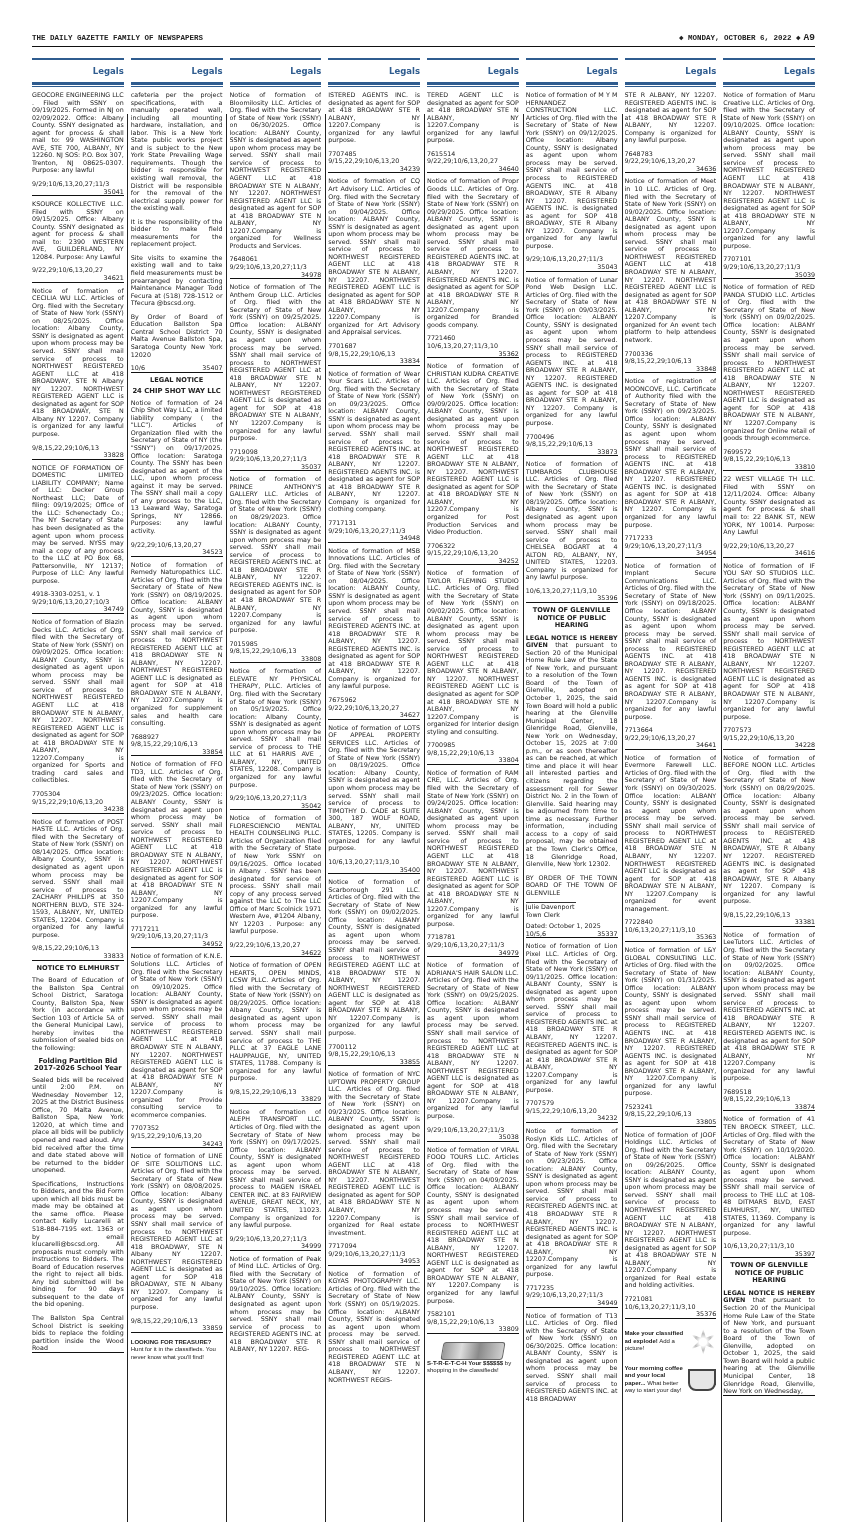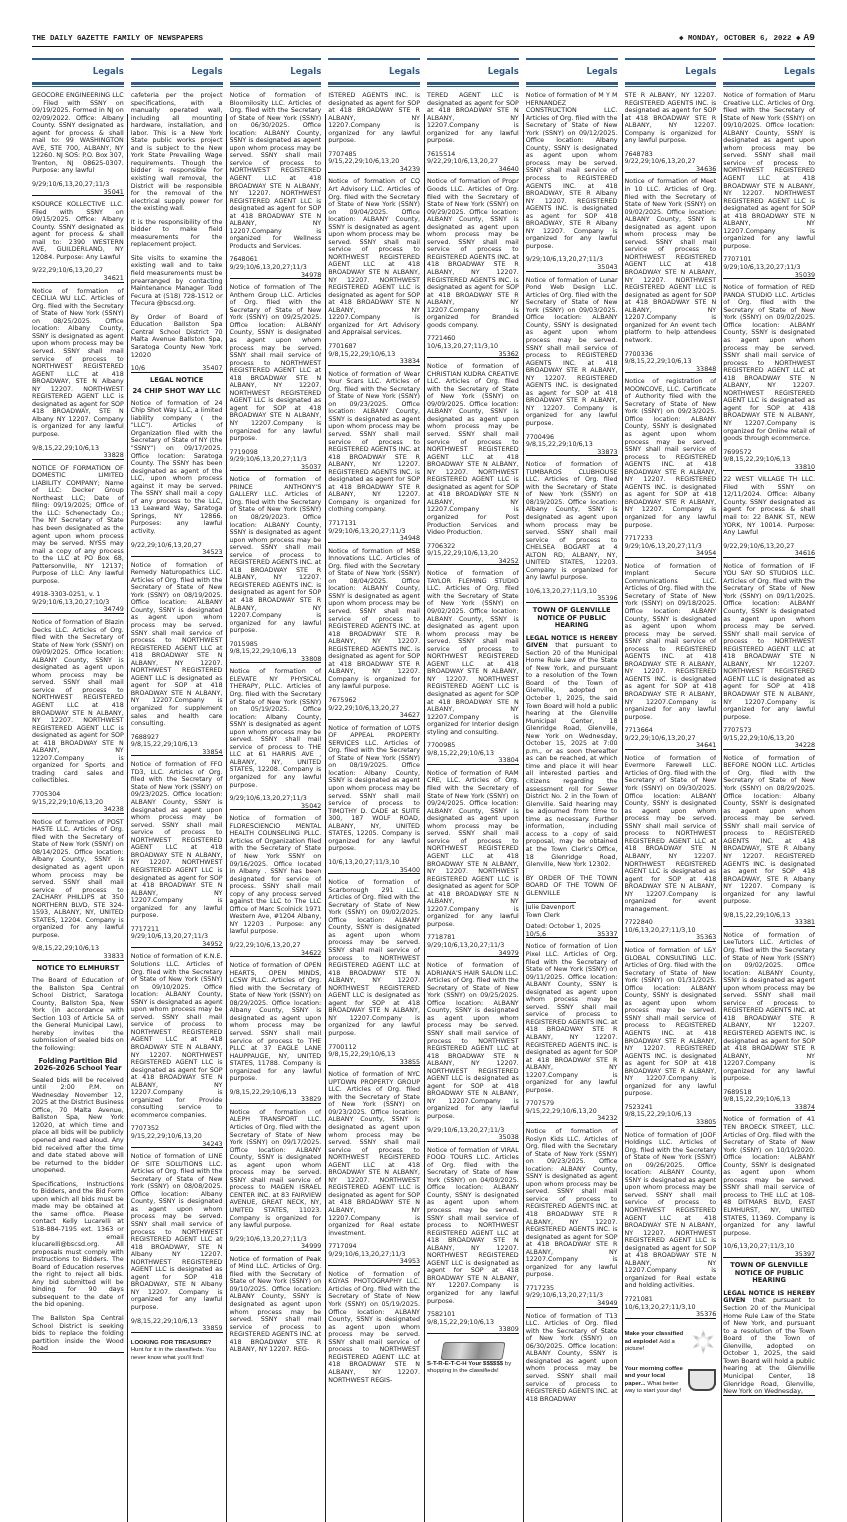--- a/index.html
+++ b/index.html
@@ -73,21 +73,21 @@
         <span class="ref">34238</span>
       </div>
       <div class="notice">
         <p>Notice of formation of POST HASTE LLC. Articles of Org. filed with the Secretary of State of New York (SSNY) on 08/14/2025. Office location: Albany County, SSNY is designated as agent upon whom process may be served. SSNY shall mail service of process to ZACHARY PHILLIPS at 350 NORTHERN BLVD, STE 324-1593, ALBANY, NY, UNITED STATES, 12204. Company is organized for any lawful purpose.</p>
         <span class="meta">9/8,15,22,29;10/6,13</span>
         <span class="ref">33833</span>
       </div>
       <div class="notice" style="border-bottom: 1.2px solid rgb(17, 17, 17);">
         <span class="ttl">NOTICE TO ELMHURST</span>
         <p>The Board of Education of the Ballston Spa Central School District, Saratoga County, Ballston Spa, New York (in accordance with Section 103 of Article 5A of the General Municipal Law), hereby invites the submission of sealed bids on the following:</p>
-        <span class="sub">Folding Partition Bid 2026-2026 School Year</span>
+        <span class="sub">Folding Partition Bid 2017-2026 School Year</span>
         <p>Sealed bids will be received until 2:00 P.M. on Wednesday November 12, 2025 at the District Business Office, 70 Malta Avenue, Ballston Spa, New York 12020, at which time and place all bids will be publicly opened and read aloud. Any bid received after the time and date stated above will be returned to the bidder unopened.</p>
         <p>Specifications, Instructions to Bidders, and the Bid Form upon which all bids must be made may be obtained at the same office. Please contact Kelly Lucarelli at 518-884-7195 ext. 1363 or by email klucarelli@bscsd.org. All proposals must comply with Instructions to Bidders. The Board of Education reserves the right to reject all bids. Any bid submitted will be binding for 90 days subsequent to the date of the bid opening.</p>
         <p>The Ballston Spa Central School District is seeking bids to replace the folding partition inside the Wood Road</p>
       </div>
     </div>
     <div class="col">
       <div class="col-head">Legals</div>
       <div class="col-head-gap"></div>
       <div class="notice">
         <p>cafeteria per the project specifications, with a manually operated wall, including all mounting hardware, installation, and labor. This is a New York State public works project and is subject to the New York State Prevailing Wage requirements. Though the bidder is responsible for existing wall removal, the District will be responsible for the removal of the electrical supply power for the existing wall.</p>

